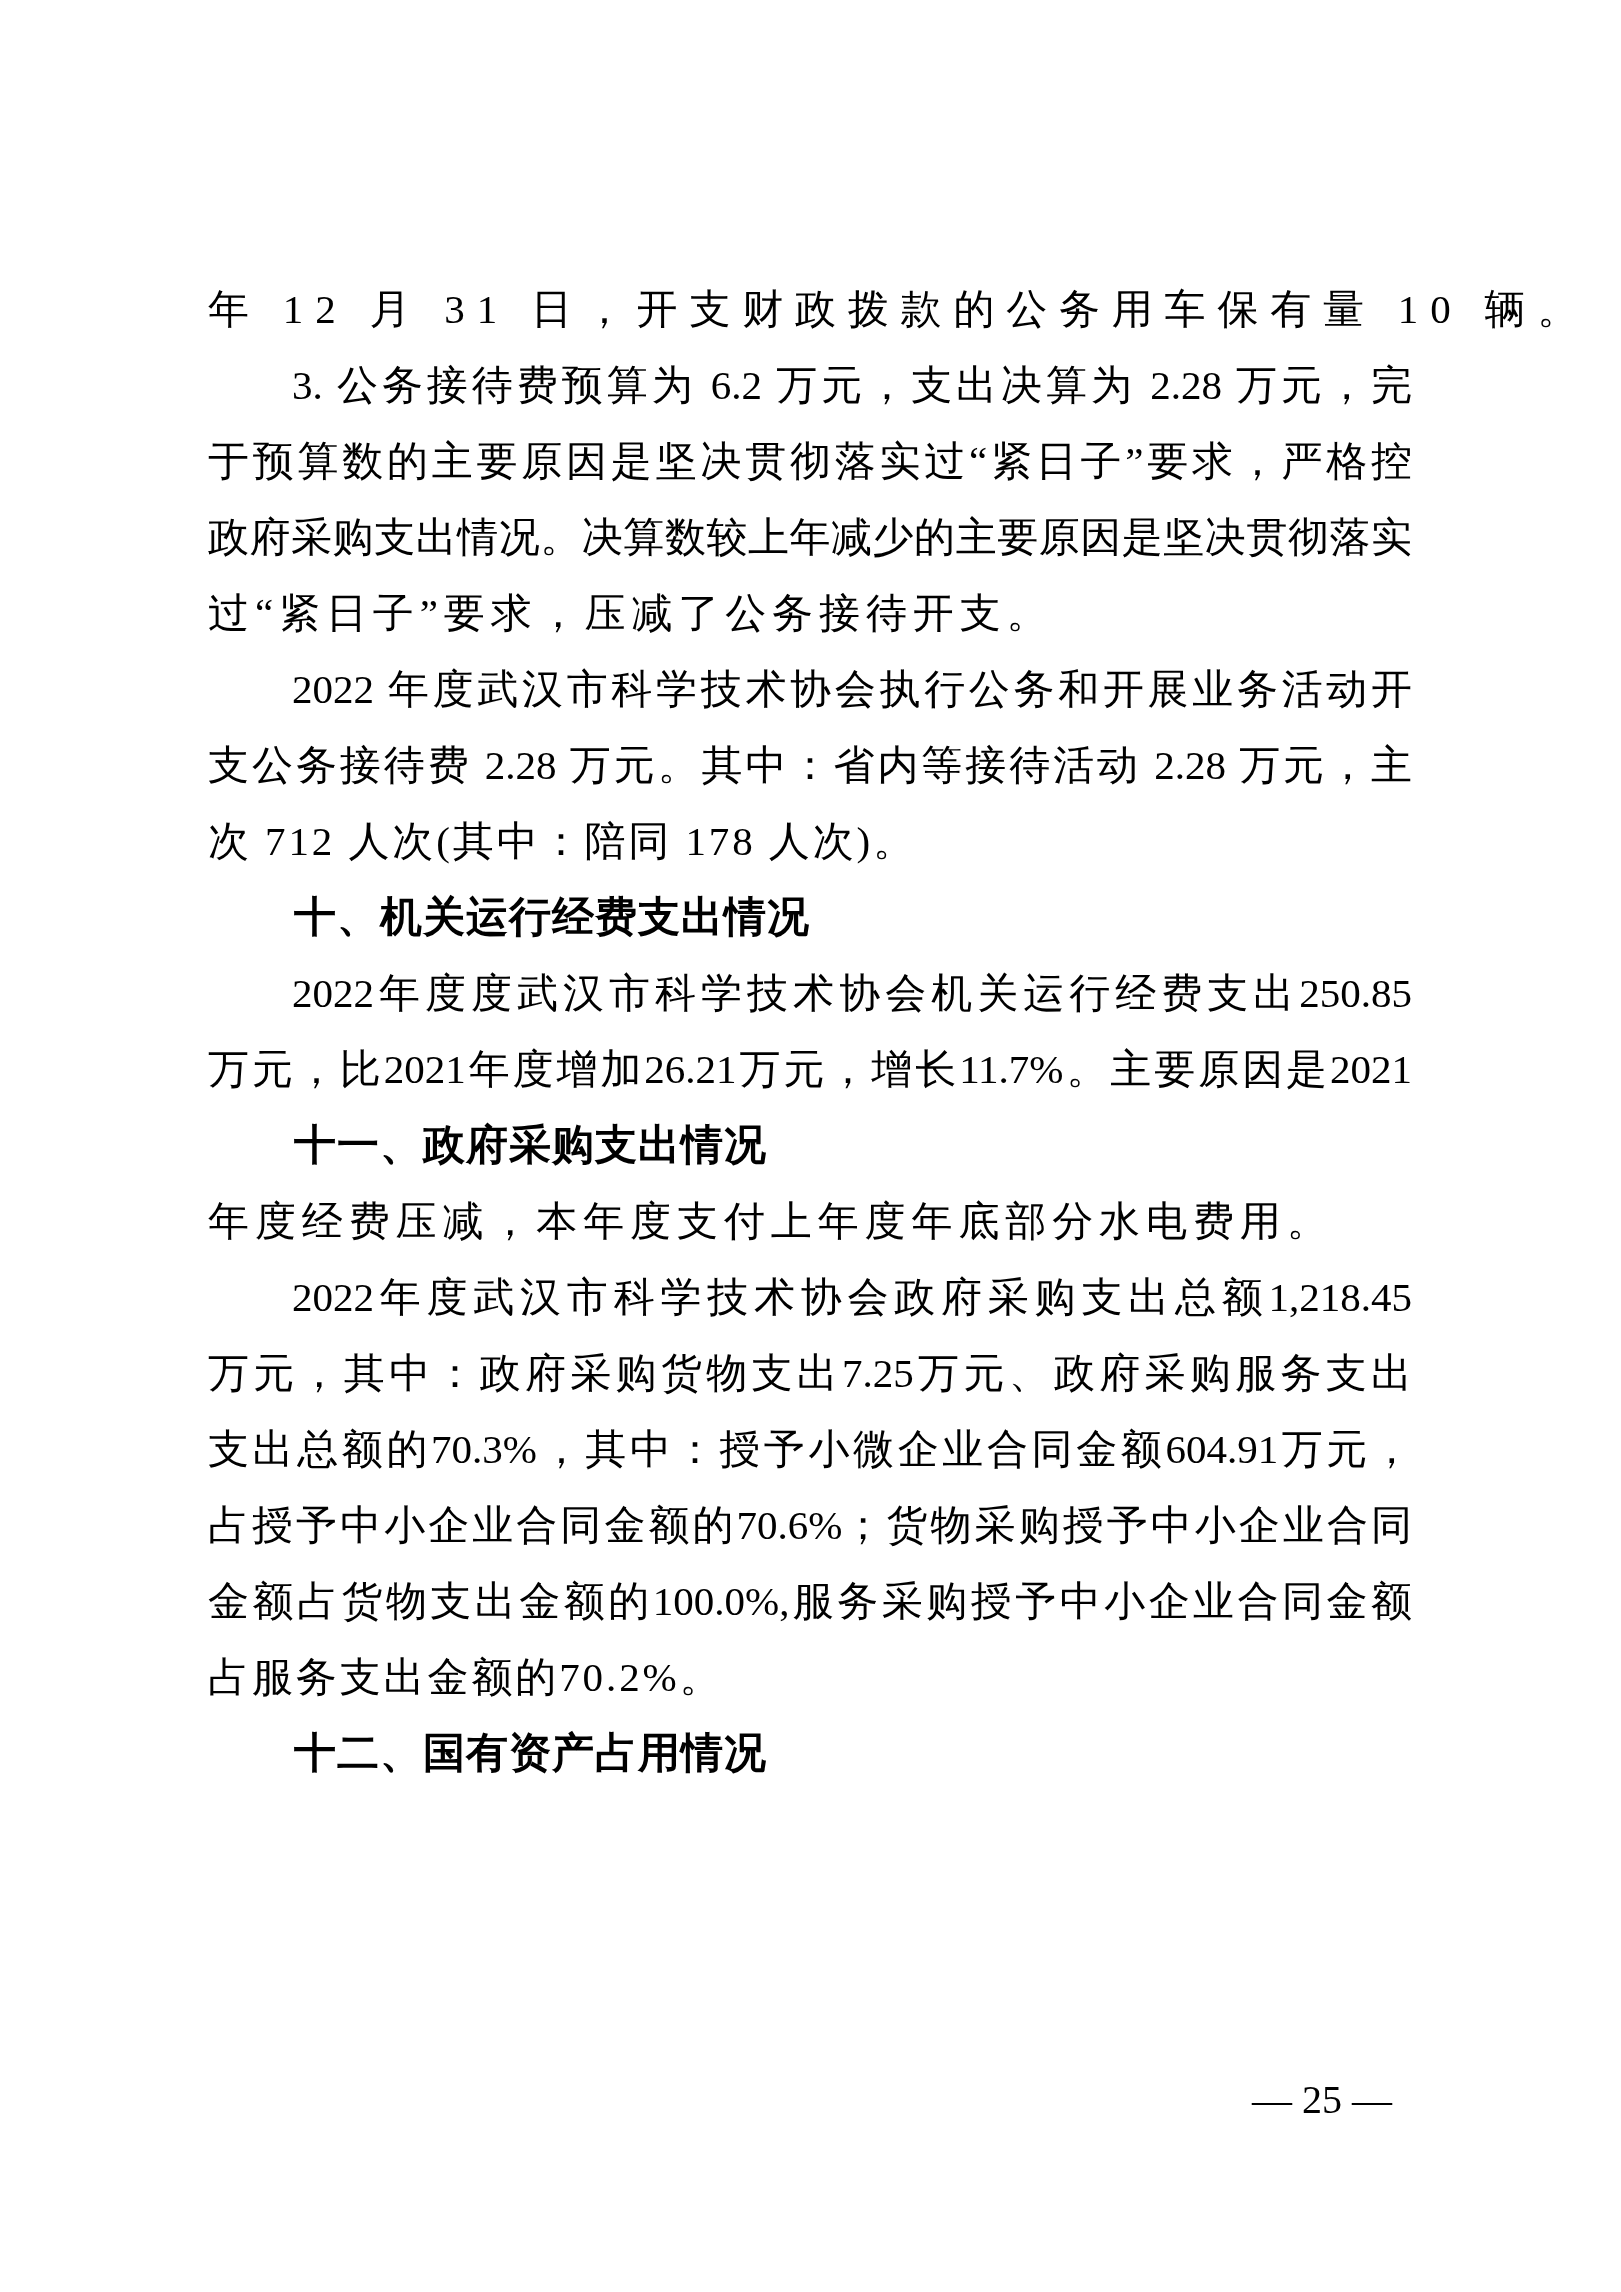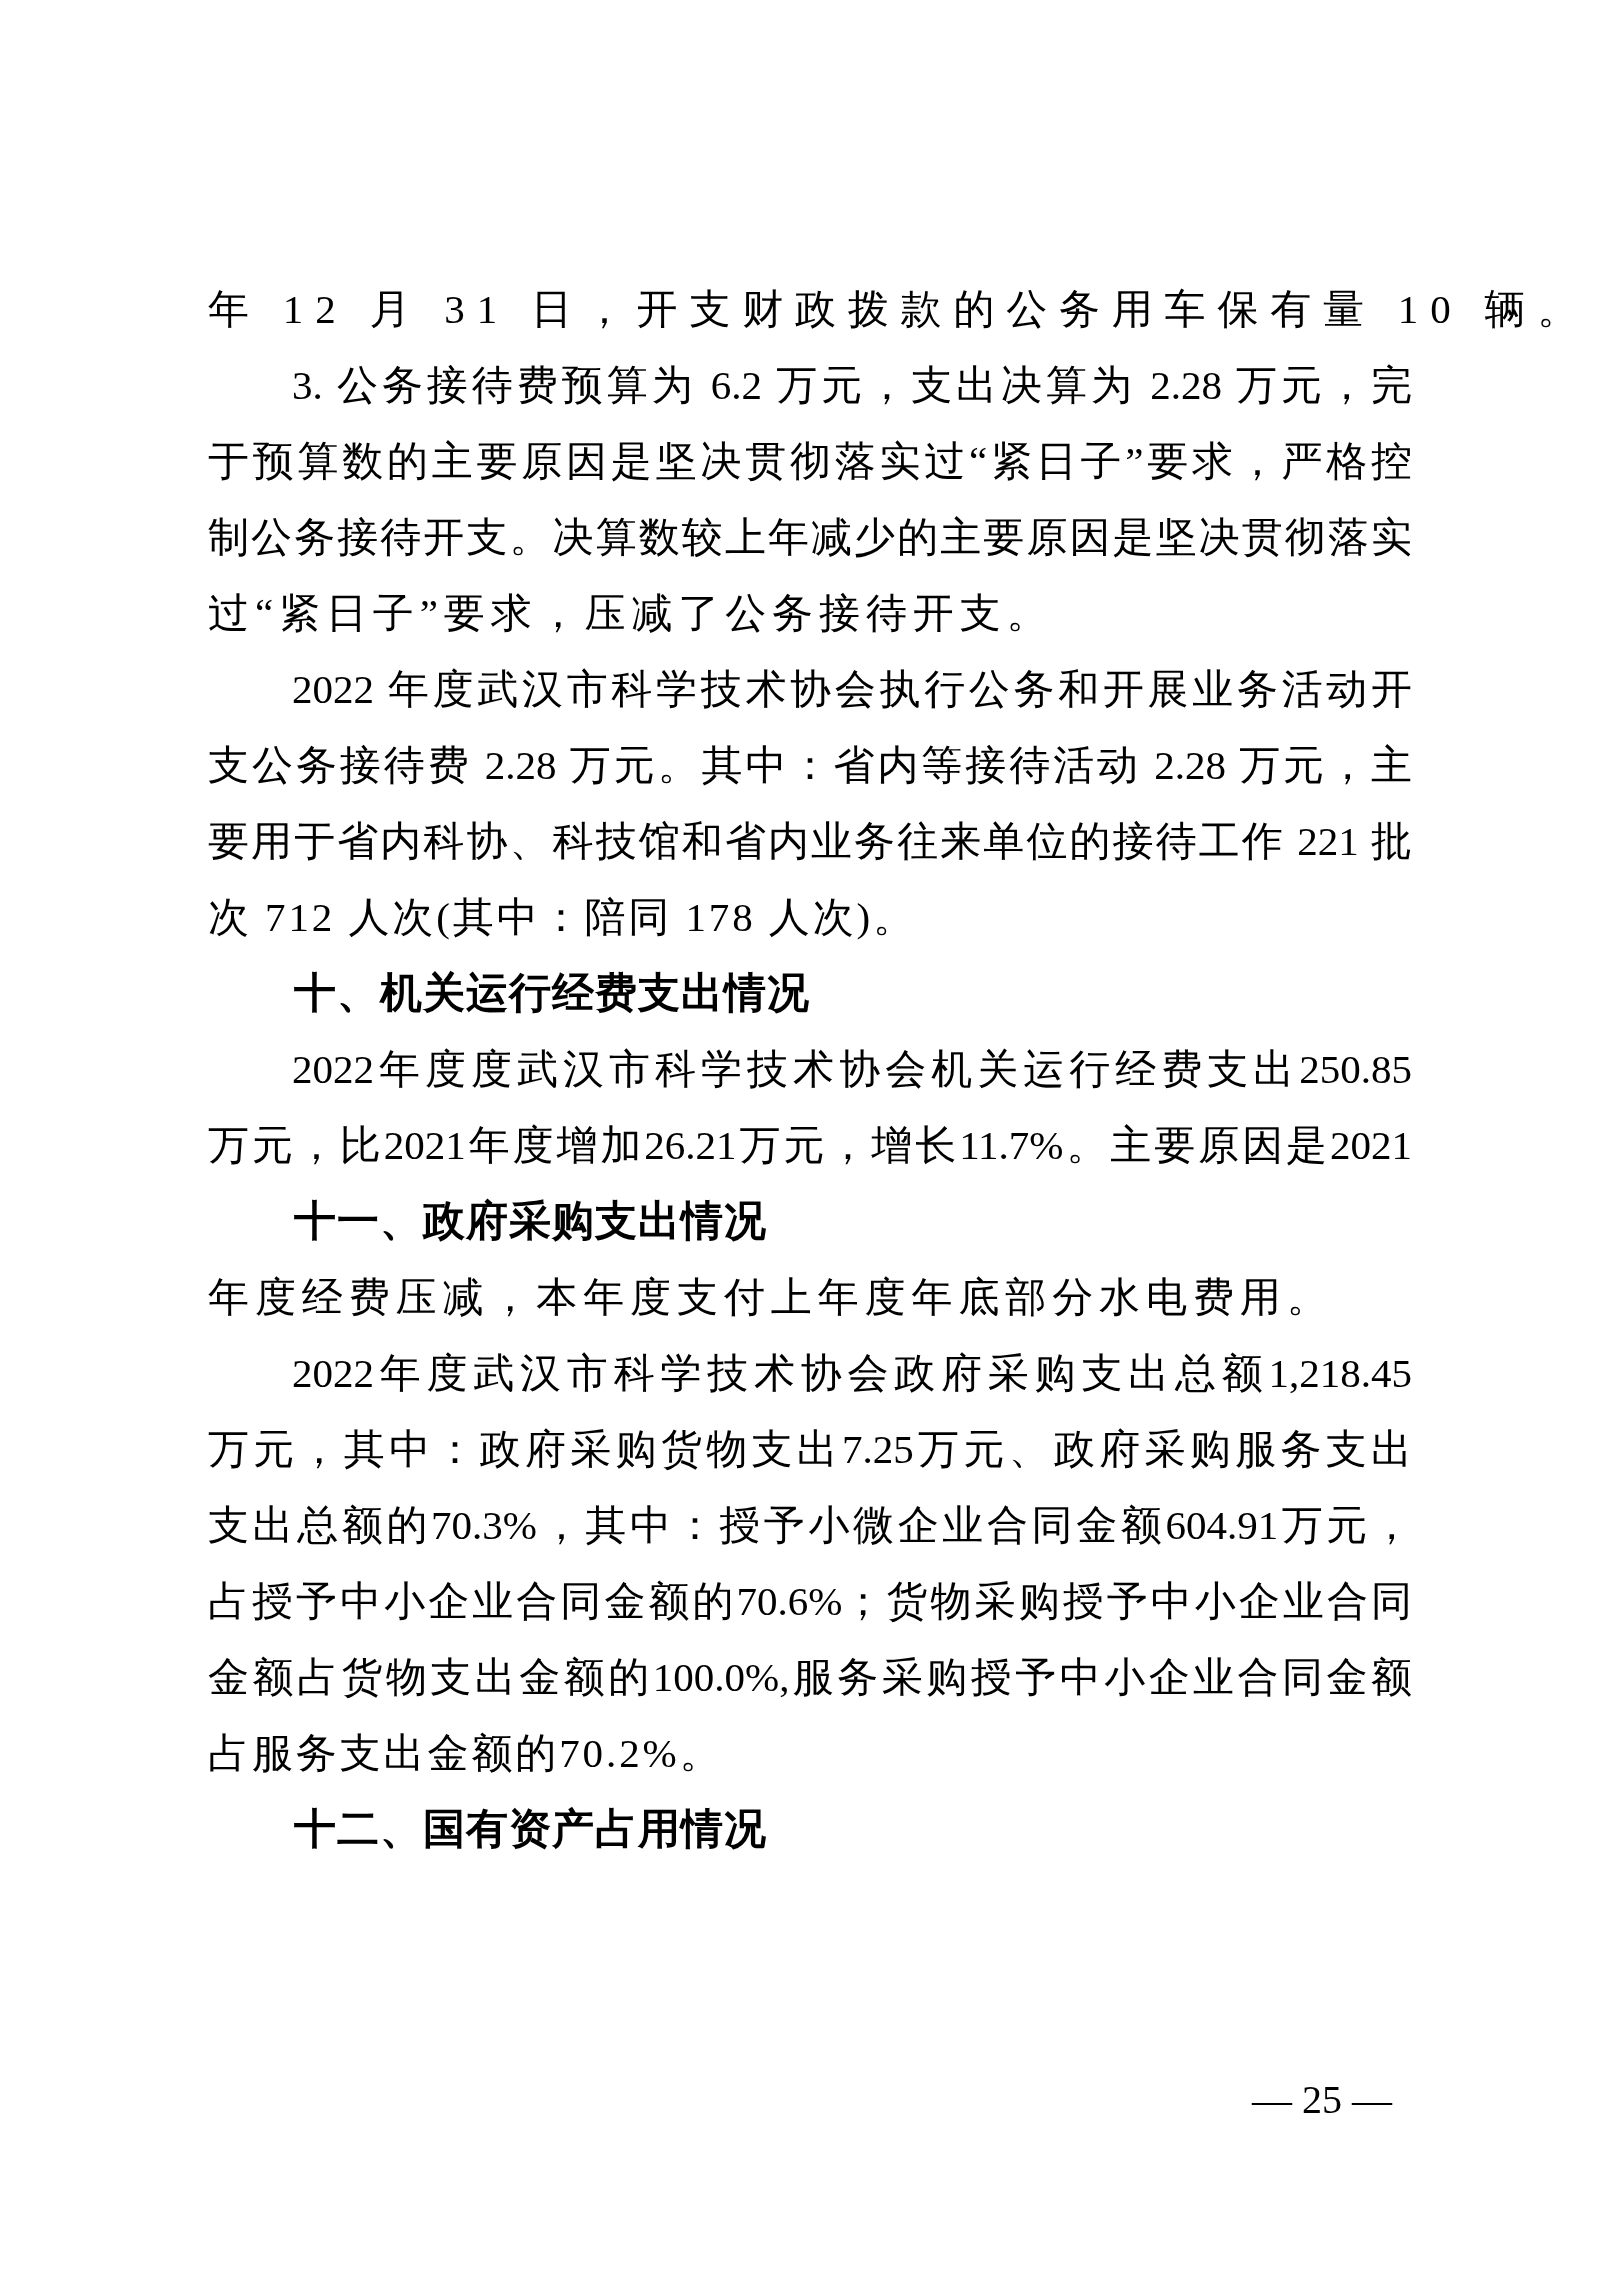--- a/index.html
+++ b/index.html
@@ -60,25 +60,24 @@
   }
 </style>
 </head>
 <body>
 
 <div class="page">
   <div class="text-block">
     <div class="line sp-wide">年 12 月 31 日，开支财政拨款的公务用车保有量 10 辆。</div>
     <div class="line fill ind">3. 公务接待费预算为 6.2 万元，支出决算为 2.28 万元，完</div>
     <div class="line fill">于预算数的主要原因是坚决贯彻落实过“紧日子”要求，严格控</div>
-    <div class="line fill">制公务接待开支。决算数较上年减少的主要原因是坚决贯彻落实</div>
+    <div class="line fill">政府采购支出情况。决算数较上年减少的主要原因是坚决贯彻落实</div>
     <div class="line sp-mid">过“紧日子”要求，压减了公务接待开支。</div>
     <div class="line fill ind">2022 年度武汉市科学技术协会执行公务和开展业务活动开</div>
     <div class="line fill">支公务接待费 2.28 万元。其中：省内等接待活动 2.28 万元，主</div>
-    <div class="line fill">要用于省内科协、科技馆和省内业务往来单位的接待工作 221 批</div>
     <div class="line sp-sm">次 712 人次(其中：陪同 178 人次)。</div>
     <div class="line heading">十、机关运行经费支出情况</div>
     <div class="line fill ind">2022年度度武汉市科学技术协会机关运行经费支出250.85</div>
     <div class="line fill">万元，比2021年度增加26.21万元，增长11.7%。主要原因是2021</div>
     <div class="line heading">十一、政府采购支出情况</div>
     <div class="line sp-mid">年度经费压减，本年度支付上年度年底部分水电费用。</div>
     <div class="line fill ind">2022年度武汉市科学技术协会政府采购支出总额1,218.45</div>
     <div class="line fill">万元，其中：政府采购货物支出7.25万元、政府采购服务支出</div>
     <div class="line fill">支出总额的70.3%，其中：授予小微企业合同金额604.91万元，</div>
     <div class="line fill">占授予中小企业合同金额的70.6%；货物采购授予中小企业合同</div>

